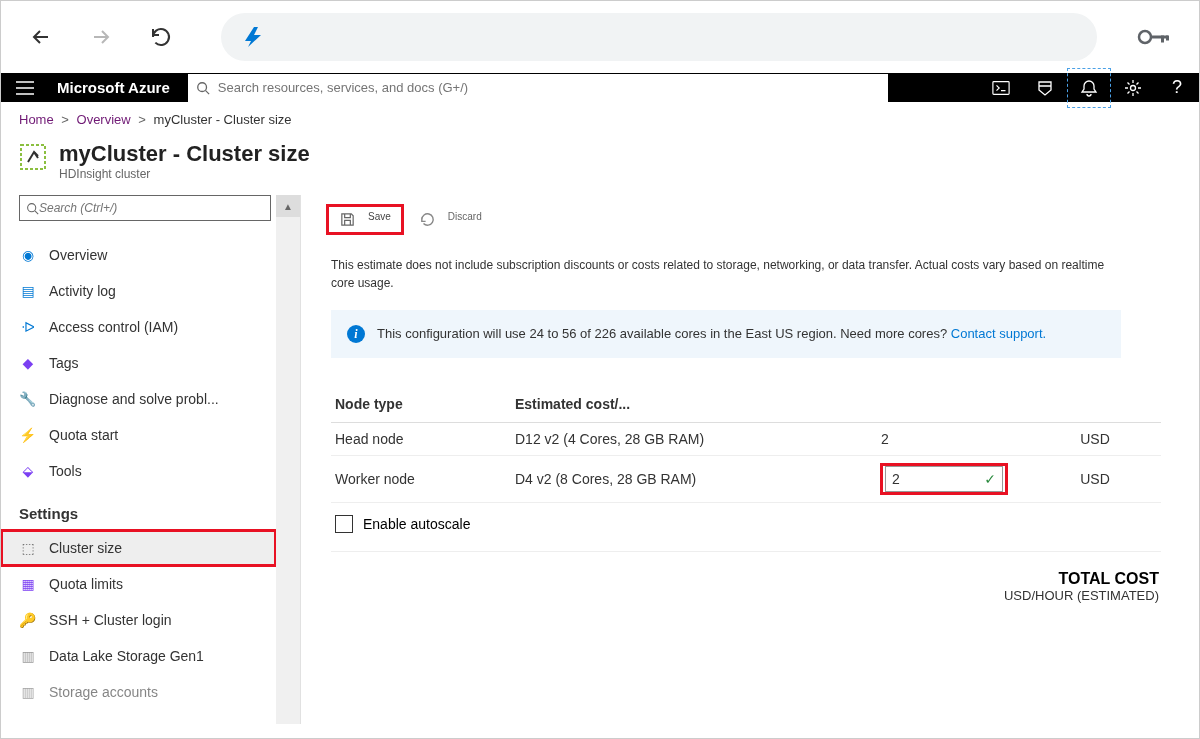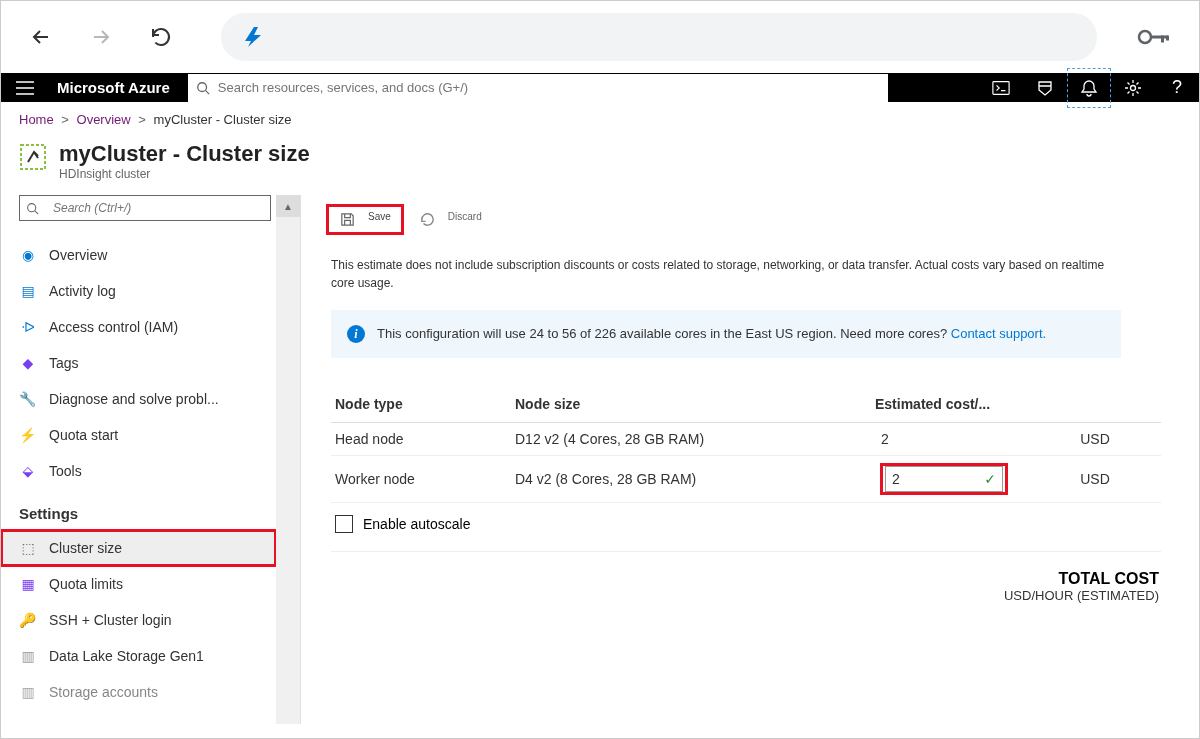--- a/index.html
+++ b/index.html
@@ -37,21 +37,21 @@
 
 .title-row { display: flex; align-items: flex-start; padding: 4px 18px 14px; gap: 12px; }
 .title-icon { width: 28px; height: 28px; margin-top: 2px; }
 .title-text h1 { font-size: 22px; font-weight: 600; color: #222; }
 .title-text .sub { font-size: 12px; color: #666; }
 
 
 .content { display: flex; height: calc(100% - 72px - 40px - 36px - 60px); }
 .sidebar { width: 300px; border-right: 1px solid #e1e1e1; display: flex; flex-direction: column; position: relative; }
 .sidebar-search { margin: 0 12px 10px 18px; display: flex; align-items: center; gap: 8px; }
-.sidebar-search .box { flex: 1; height: 26px; border: 1px solid #666; display: flex; align-items: center; padding: 0 6px; gap: 14px; }
+.sidebar-search .box { flex: 1; height: 26px; border: 1px solid #666; display: flex; align-items: center; padding: 0 6px; gap: 0; }
 .sidebar-search .box svg { width: 13px; height: 13px; color: #666; flex-shrink:0;}
 .sidebar-search .box input { border: none; outline: none; font-size: 12px; font-style: italic; color: #555; flex: 1; background: transparent; }
 .sidebar-search .chev { font-size: 16px; color: #333; cursor: pointer; }
 .sb-list { overflow: hidden; margin-right: 24px; padding-top: 6px;}
 .sb-item { height: 36px; display: flex; align-items: center; padding: 0 18px; gap: 12px; cursor: pointer; font-size: 14px; color: #333; }
 .sb-item .ic { width: 18px; display: flex; justify-content: center; color: #666; flex-shrink:0;}
 .sb-item.selected { background: #eee; }
 .sb-heading { font-size: 15px; font-weight: 600; color: #333; padding: 16px 18px 8px; }
 .scroll-track { position: absolute; right: 0; top: 0; bottom: 0; width: 24px; background: #f0f0f0; display:flex; flex-direction:column;}
 .scroll-arrow { height:22px; background:#ddd; display:flex; align-items:center; justify-content:center; font-size:10px; color:#666;}
@@ -273,21 +273,20 @@
     <div class="desc">This estimate does not include subscription discounts or costs related to storage, networking, or data transfer. Actual costs vary based on realtime core usage.</div>
 
     <div class="info-box">
       <div class="ic">i</div>
       <div><span>This configuration will use 24 to 56 of 226 available cores in the East US region. Need more cores? </span><a>Contact support.</a></div>
     </div>
 
     <div class="node-table">
       <div class="nt-head">
         <div>Node type</div>
-        <div>Node size</div>
         <div>Estimated cost/...</div>
       </div>
       <div class="nt-row">
         <div>Head node</div>
         <div>D12 v2 (4 Cores, 28 GB RAM)</div>
         <div class="num-cell">2</div>
         <div class="cost">USD</div>
       </div>
       <div class="nt-row">
         <div>Worker node</div>

